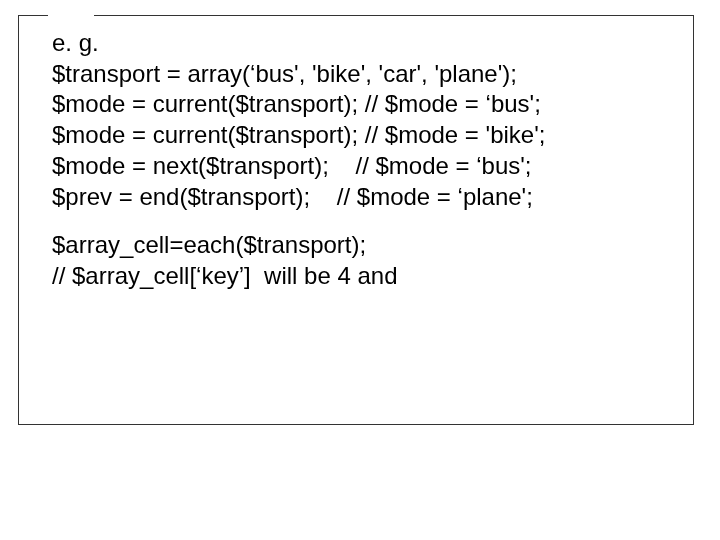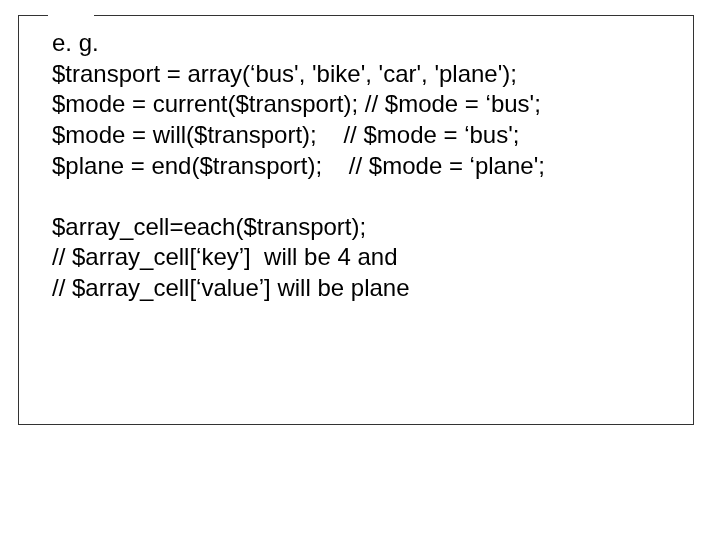--- a/index.html
+++ b/index.html
@@ -41,32 +41,32 @@
     left: 52px;
     top: 28px;
     width: 632px;
     line-height: 1.28;
     letter-spacing: 0px;
   }
   .content div {
     white-space: pre;
   }
   .block2 {
-    margin-top: 30px;
+    margin-top: 18px;
   }
 </style>
 </head>
 <body>
 
 <div class="slide">
   <div class="frame"></div>
   <div class="notch"></div>
   <div class="content">
     <div>e. g.</div>
     <div>$transport = array(‘bus', 'bike', 'car', 'plane');</div>
     <div>$mode = current($transport); // $mode = ‘bus';</div>
-    <div>$mode = will($transport);    // $mode = ‘bus';</div>
-    <div>$plane = end($transport);    // $mode = ‘plane';</div>
+    <div>$mode = current($transport); // $mode = 'bike';</div>
+    <div>$mode = next($transport);    // $mode = ‘bus';</div>
+    <div>$prev = end($transport);    // $mode = ‘plane';</div>
     <div class="block2">$array_cell=each($transport);</div>
     <div>// $array_cell[‘key’]  will be 4 and</div>
-    <div>// $array_cell[‘value’] will be plane</div>
   </div>
 </div>
 
 </body></html>

